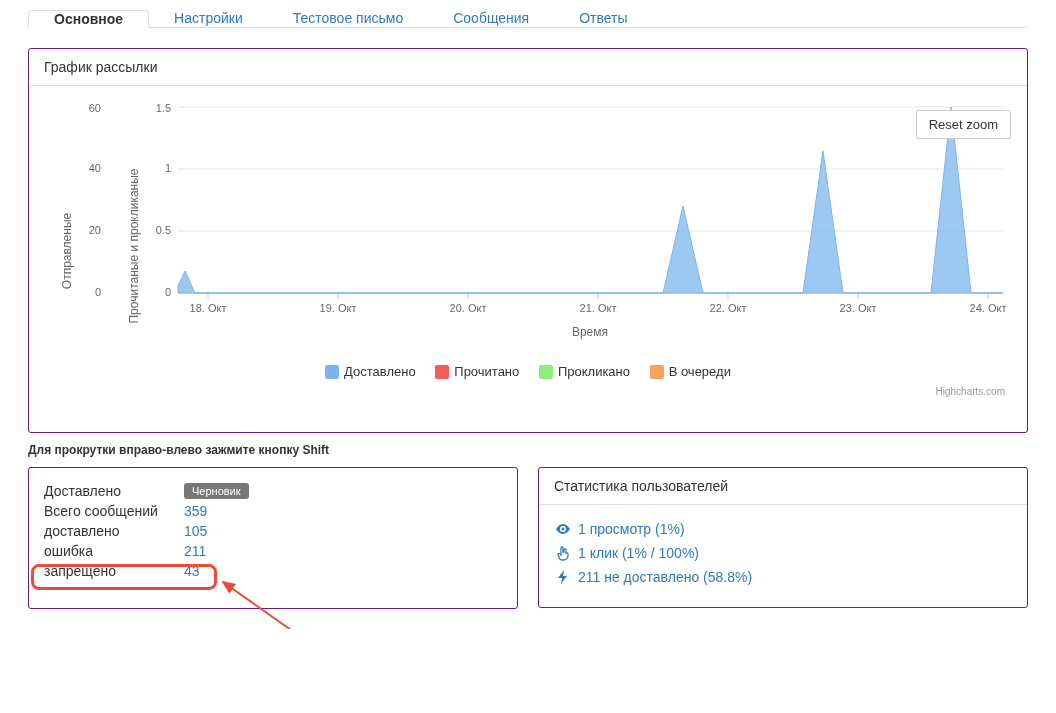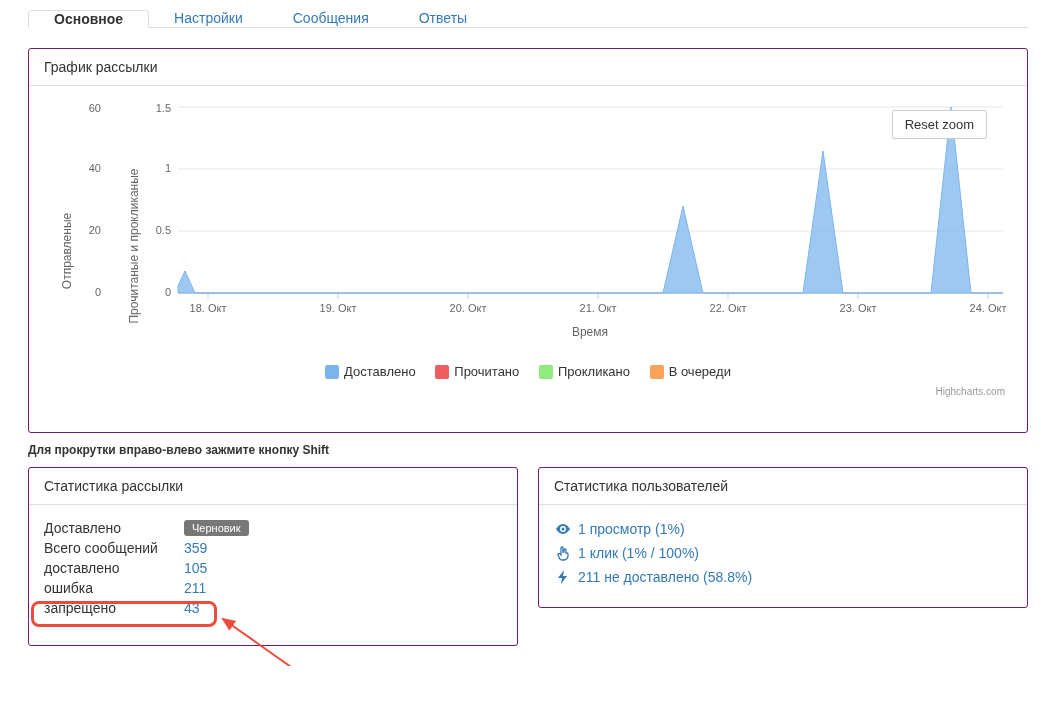--- a/index.html
+++ b/index.html
@@ -40,21 +40,21 @@
   .panel-heading {
     padding: 10px 15px;
     border-bottom: 1px solid #ddd;
     color: #333;
   }
   .panel-body { padding: 15px; position: relative; }
   .chart-panel .panel-body { padding: 10px 12px 35px 12px; }
   .chart-container { position: relative; height: 250px; }
   .reset-zoom {
     position: absolute;
-    right: 40px;
+    right: 16px;
     top: 24px;
     border: 1px solid #ccc;
     background: #fff;
     padding: 6px 12px;
     cursor: pointer;
     font-size: 13px;
     color: #333;
     border-radius: 2px;
     z-index:5;
   }
@@ -114,20 +114,21 @@
   .arrow-svg { position: absolute; pointer-events:none; }
   .user-stat-row { display:flex; align-items:center; margin-bottom:6px; color:#337ab7; cursor:pointer;}
   .user-stat-row .icon { width:18px; height:18px; display:inline-flex; align-items:center; justify-content:center; margin-right:6px; }
 </style>
 </head>
 <body>
 
 <div class="tabs">
   <div class="tab active">Основное</div>
   <div class="tab">Настройки</div>
+  <div class="tab">Тестовое письмо</div>
   <div class="tab">Сообщения</div>
   <div class="tab">Ответы</div>
 </div>
 
 <div class="panel chart-panel">
   <div class="panel-heading">График рассылки</div>
   <div class="panel-body">
     <button class="reset-zoom">Reset zoom</button>
 
     <div class="chart-container">
@@ -199,21 +200,20 @@
     </div>
     <div class="credits">Highcharts.com</div>
   </div>
 </div>
 
 <div class="hint">Для прокрутки вправо-влево зажмите кнопку Shift</div>
 
 <div class="two-col">
   <div class="col">
     <div class="panel stat">
-      <div class="panel-heading">Статистика рассылки</div>
       <div class="panel-body" style="position:relative; padding-bottom:25px;">
         <div class="stat-row">
           <span class="stat-label">Доставлено</span>
           <span class="badge">Черновик</span>
         </div>
         <div class="stat-row">
           <span class="stat-label">Всего сообщений</span>
           <span class="stat-value">359</span>
         </div>
         <div class="stat-row">

